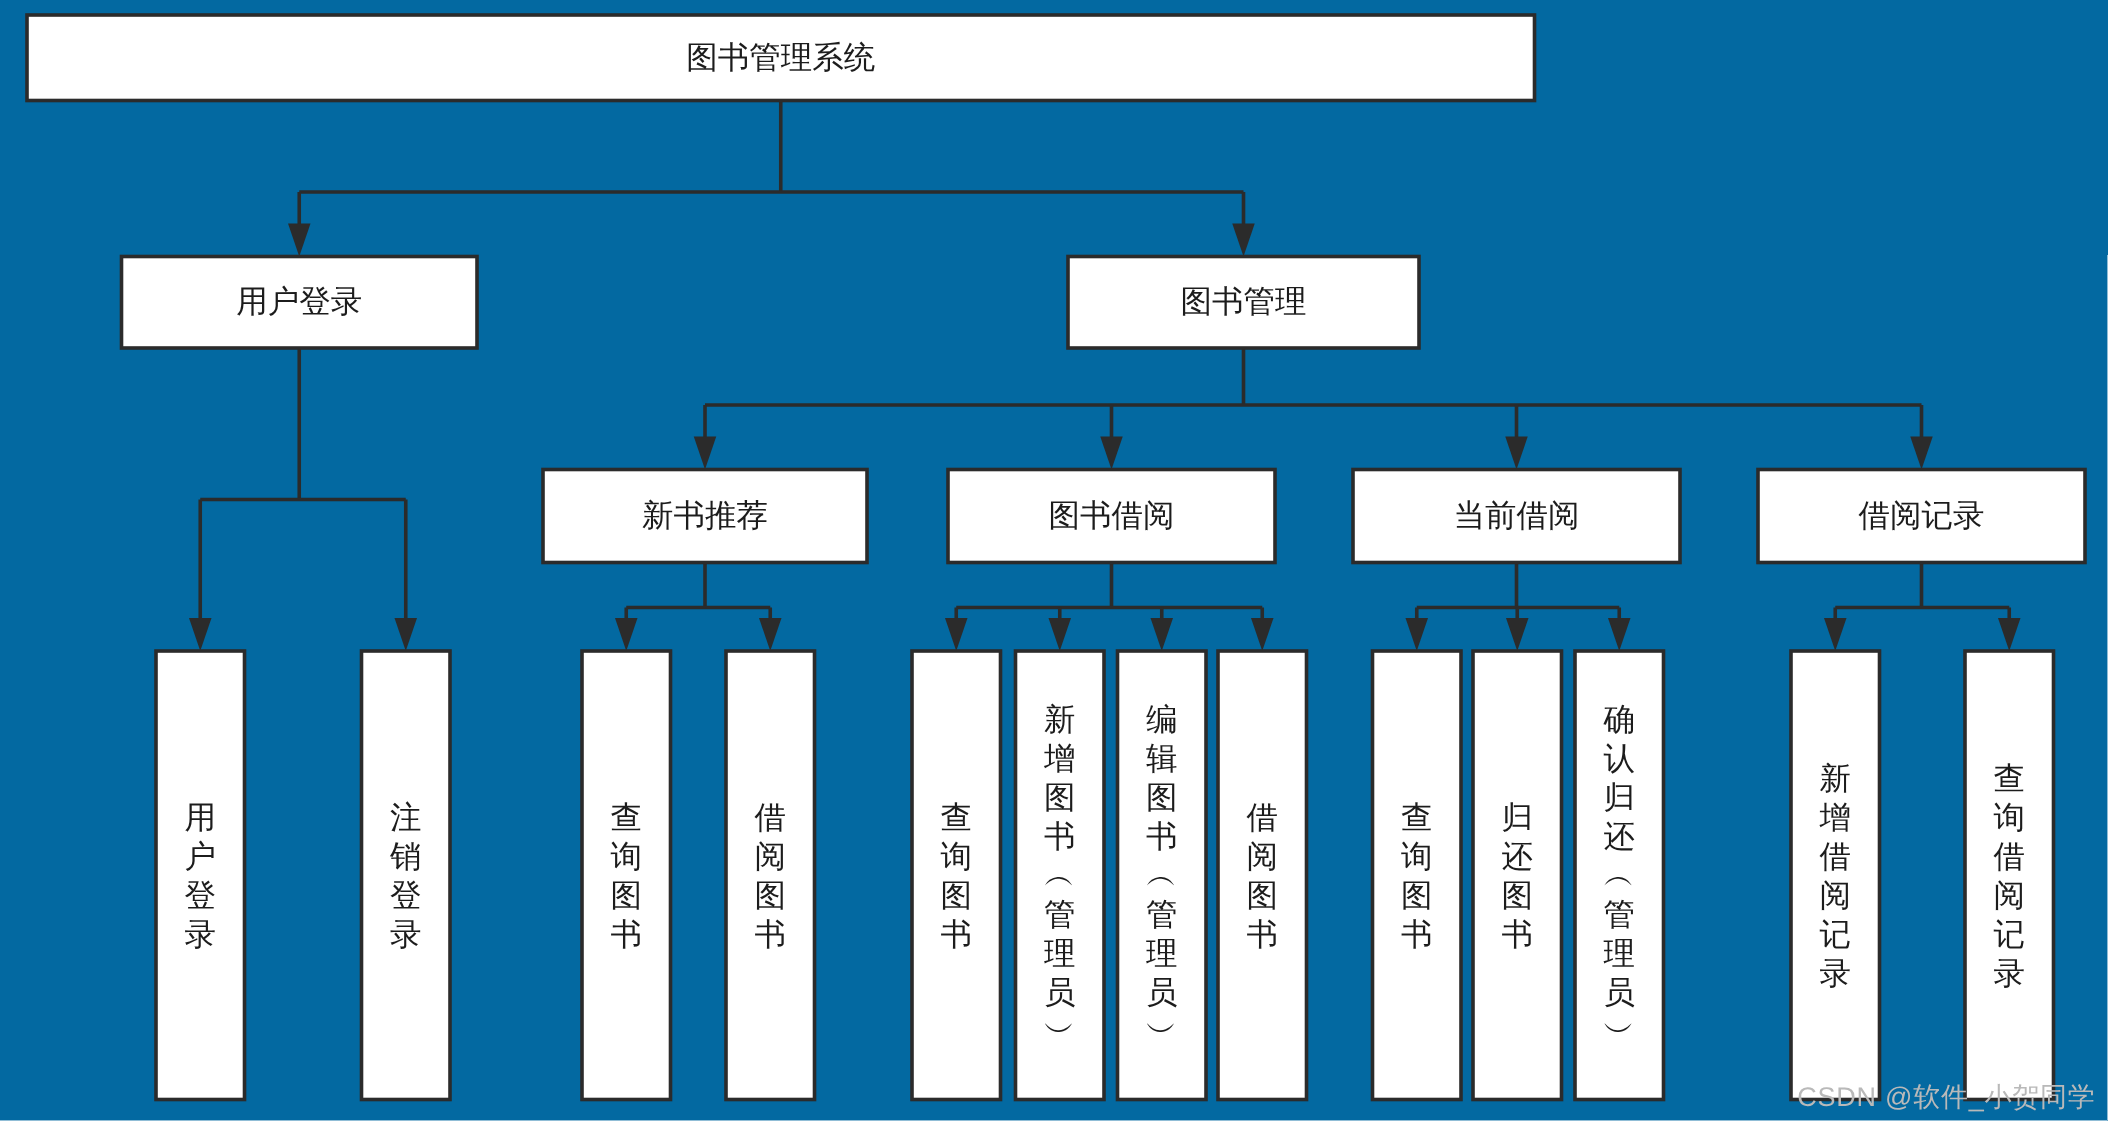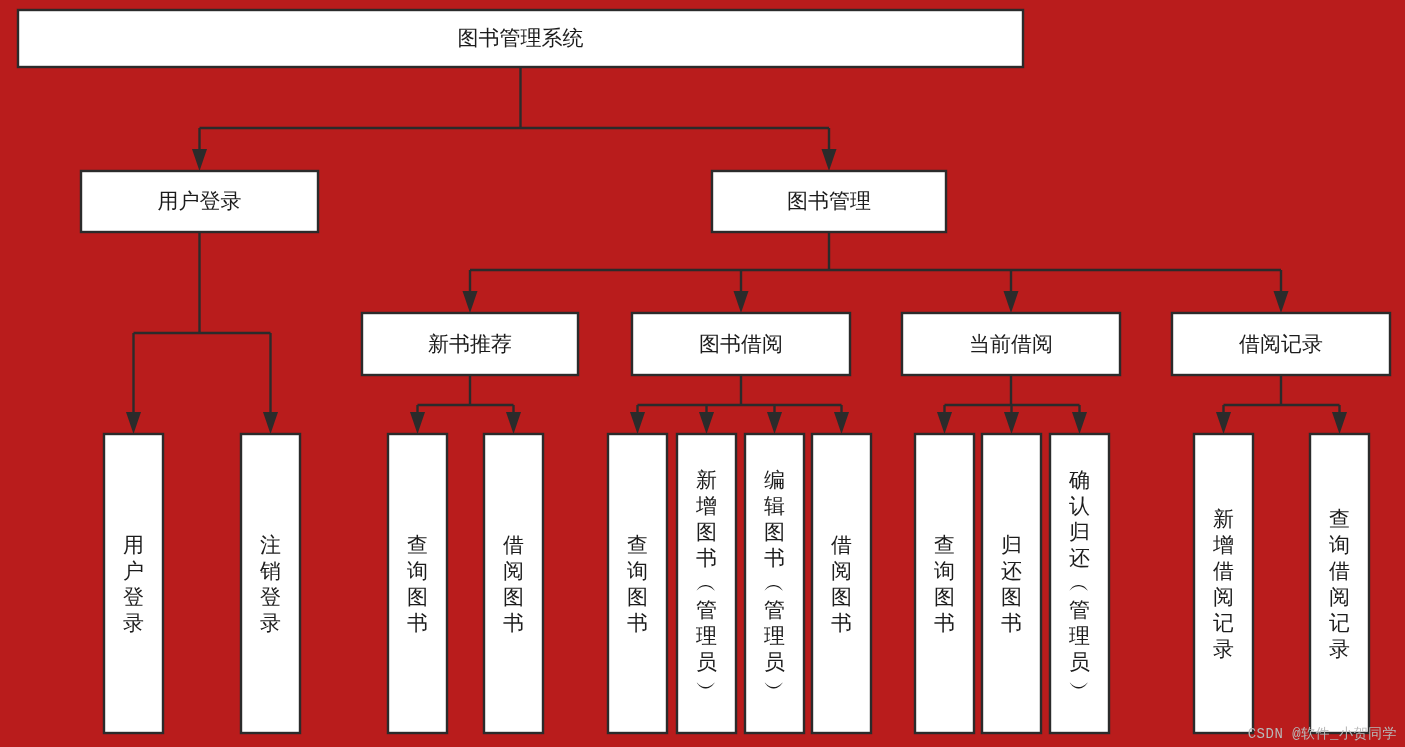--- a/index.html
+++ b/index.html
@@ -7,21 +7,21 @@
     padding: 0;
     background: #ffffff;
   }
   body {
     font-family: "Liberation Sans", "DejaVu Sans", sans-serif;
   }
   #diagram-root {
     position: relative;
     width: 1405px;
     height: 747px;
-    background: #b91c1c;
+    background: #0369a1;
     overflow: hidden;
   }
   svg.diagram-canvas {
     position: absolute;
     top: 0;
     left: 0;
     width: 1405px;
     height: 747px;
   }
   .node-rect {
@@ -49,22 +49,22 @@
   .node-label-v {
     font-family: "Liberation Sans", "DejaVu Sans", sans-serif;
     font-size: 21px;
     fill: #1c1c1c;
     text-anchor: middle;
   }
   .watermark-text {
     position: absolute;
     right: 8px;
     bottom: 4px;
-    font-family: Liberation Mono, monospace;
-    font-size: 14px;
+    font-family: Liberation Sans, sans-serif;
+    font-size: 18px;
     color: #b9b9b9;
     letter-spacing: 0.5px;
     white-space: nowrap;
     pointer-events: none;
   }
 </style>
 </head>
 <body>
 
 <div id="diagram-root">

